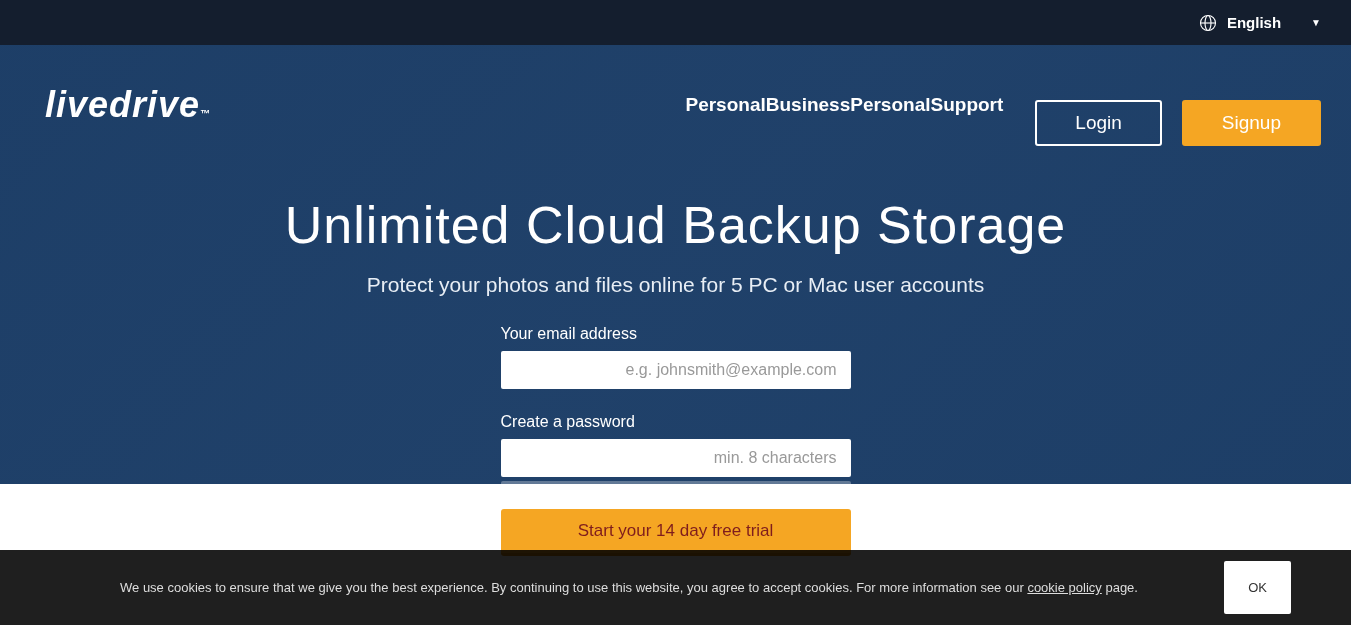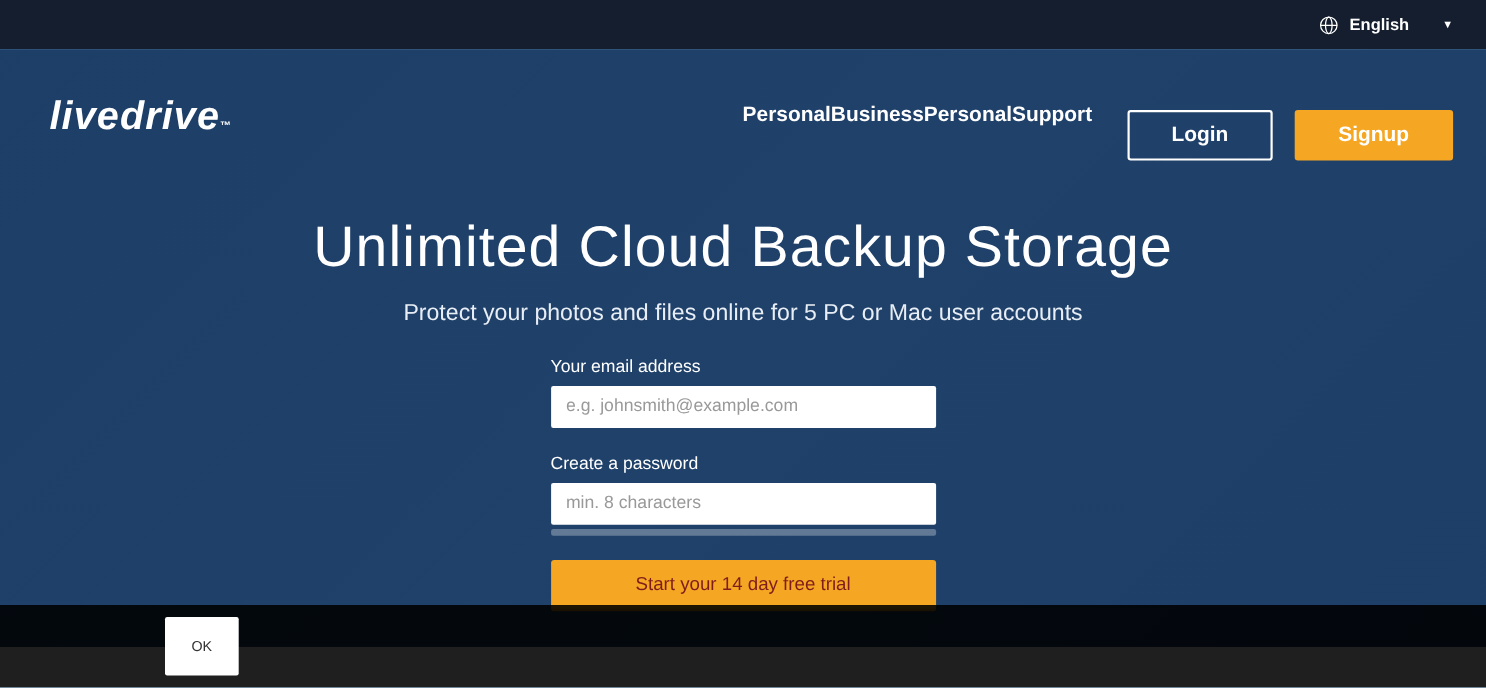--- a/index.html
+++ b/index.html
@@ -32,21 +32,21 @@
   height: 18px;
 }
 .lang-arrow {
   font-size: 10px;
   margin-left: 20px;
 }
 .hero {
   background: linear-gradient(rgba(30,60,100,0.85), rgba(30,60,100,0.85)),
               linear-gradient(135deg, #1a4d7a 0%, #2a5d8a 50%, #1a4d7a 100%);
   background-color: #235a8c;
-  height: 543px;
+  height: 439px;
   position: relative;
 }
 .nav {
   display: flex;
   align-items: center;
   padding: 20px 30px 0 45px;
   height: 100px;
 }
 .logo {
   color: #fff;
@@ -74,21 +74,21 @@
   cursor: pointer;
 }
 .nav-buttons {
   display: flex;
   gap: 20px;
   margin-left: 32px;
 }
 .btn {
   padding: 10px 38px;
   font-size: 19px;
-  font-weight: 700;
+  font-weight: 400;
   border-radius: 3px;
   cursor: pointer;
   text-align: center;
   margin-top: 36px;
 }
 .btn-login {
   border: 2px solid #fff;
   color: #fff;
   background: transparent;
 }
@@ -126,20 +126,21 @@
 }
 .form-input {
   width: 100%;
   padding: 10px 14px;
   font-size: 16px;
   border: none;
   border-radius: 2px;
   background: #fff;
   color: #333;
   margin-bottom: 4px;
+  text-align: right;
 }
 .form-input::placeholder { color: #999; }
 .pw-meter {
   width: 100%;
   height: 6px;
   background: rgba(255,255,255,0.3);
   border-radius: 2px;
   margin-bottom: 22px;
 }
 .form-group { margin-bottom: 20px; }
@@ -230,14 +231,17 @@
         <label class="form-label">Create a password</label>
         <input class="form-input" type="password" placeholder="min. 8 characters" style="">
         <div class="pw-meter"></div>
       </div>
       <button class="btn-trial">Start your 14 day free trial</button>
     </div>
   </div>
 </div>
 
 <div class="cookie-bar">
+  <div class="cookie-text">
+    <span>We use cookies to ensure that we give you the best experience. By continuing to use this website, you agree to accept cookies. For more information see our </span><a class="cookie-link">cookie policy</a><span> page.</span>
+  </div>
   <button class="cookie-ok">OK</button>
 </div>
 
 </body></html>

